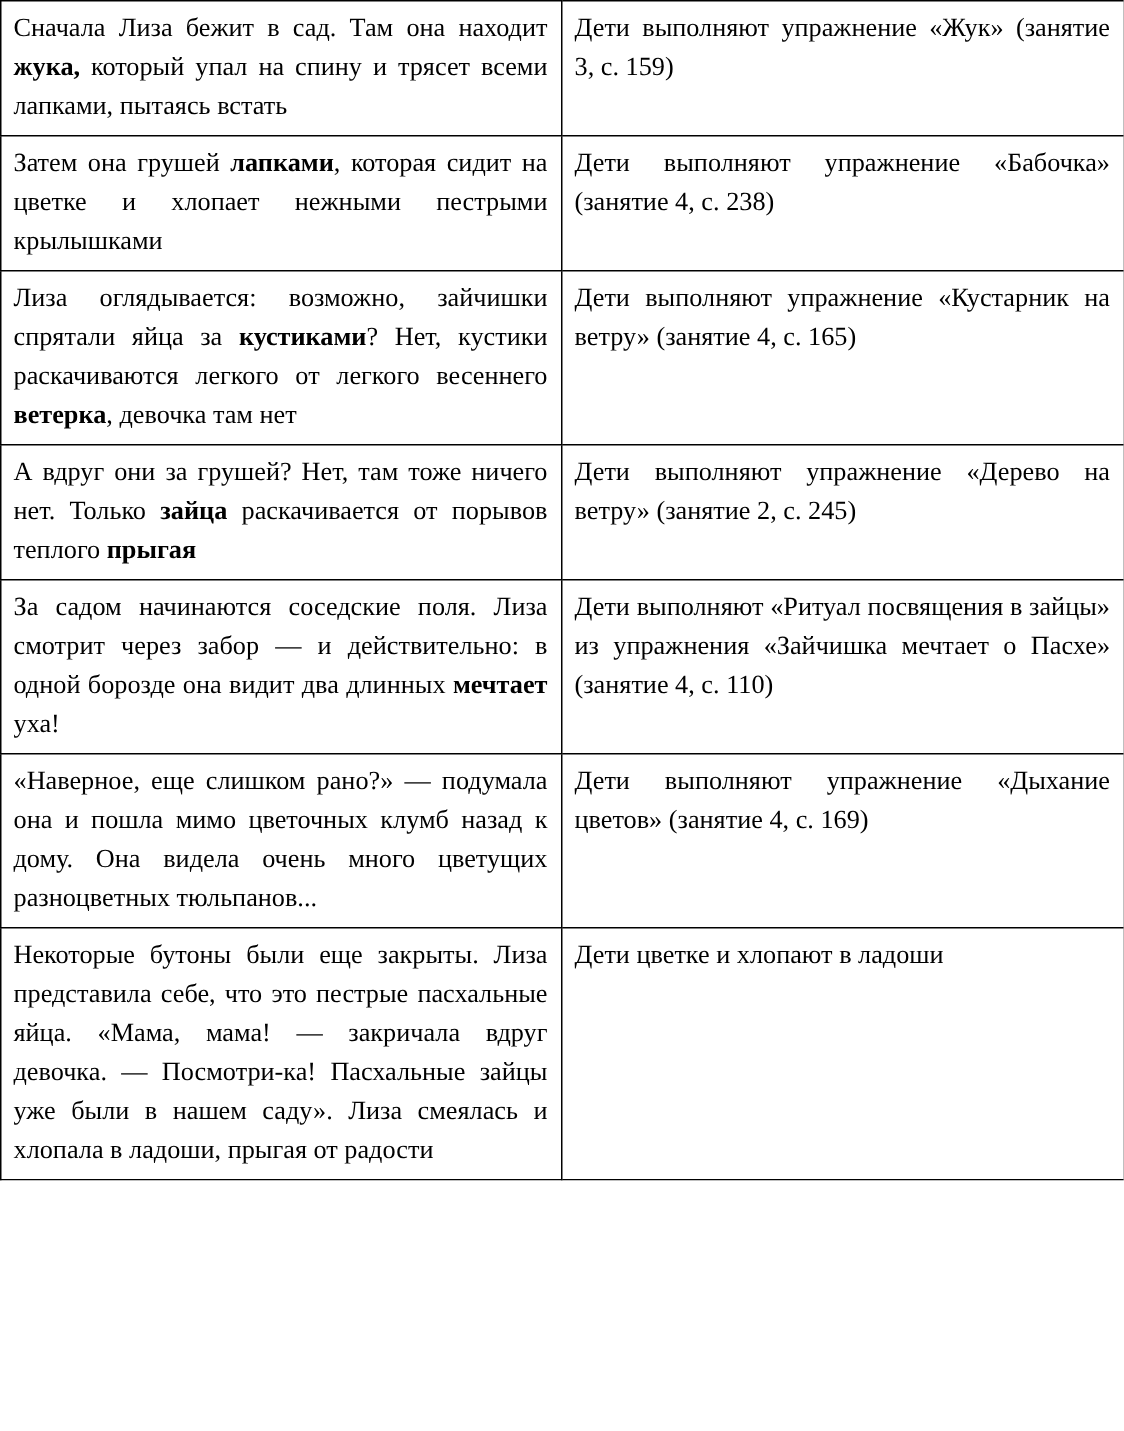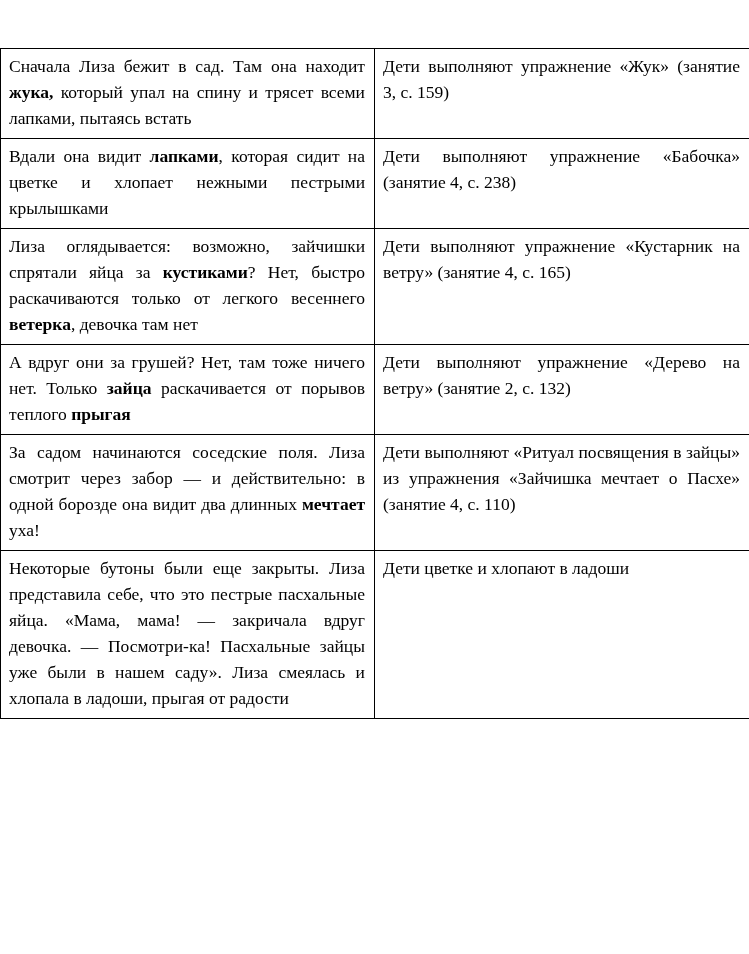--- a/index.html
+++ b/index.html
@@ -9,21 +9,20 @@
   }
   body {
     width: 749px;
     font-family: "Liberation Serif", "DejaVu Serif", serif;
     color: #000000;
   }
   table.story-table {
     width: 749px;
     border-collapse: collapse;
     table-layout: fixed;
-    margin-top: 48px;
   }
   table.story-table td {
     border: 1.5px solid #000000;
     vertical-align: top;
     padding: 4px 9px 7px 8px;
     font-size: 17.5px;
     line-height: 26px;
     text-align: justify;
   }
   col.col-left  { width: 374px; }
@@ -38,39 +37,43 @@
     <col class="col-left">
     <col class="col-right">
   </colgroup>
   <tbody id="table-body">
   <tr>
     <td><span>Сначала Лиза бежит в сад. Там она находит </span><b>жука,</b><span> который упал на спину и трясет всеми лапками, пытаясь встать</span></td>
     <td>Дети выполняют упражнение «Жук» (занятие 3, с. 159)</td>
   </tr>
 
   <tr>
-    <td><span>Вдали она видит </span><b>лапками</b><span>, которая сидит на цветке и хлопает нежными пестрыми крылышками</span></td>
+    <td><span>Затем она грушей </span><b>лапками</b><span>, которая сидит на цветке и хлопает нежными пестрыми крылышками</span></td>
     <td>Дети выполняют упражнение «Бабочка» (занятие 4, с. 238)</td>
   </tr>
 
   <tr>
-    <td><span>Лиза оглядывается: возможно, зайчишки спрятали яйца за </span><b>кустиками</b><span>? Нет, быстро раскачиваются только от легкого весеннего </span><b>ветерка</b><span>, девочка там нет</span></td>
+    <td><span>Лиза оглядывается: возможно, зайчишки спрятали яйца за </span><b>кустиками</b><span>? Нет, кустики раскачиваются легкого от легкого весеннего </span><b>ветерка</b><span>, девочка там нет</span></td>
     <td>Дети выполняют упражнение «Кустарник на ветру» (занятие 4, с. 165)</td>
   </tr>
 
   <tr>
     <td><span>А вдруг они за грушей? Нет, там тоже ничего нет. Только </span><b>зайца</b><span> раскачивается от порывов теплого </span><b>прыгая</b></td>
-    <td>Дети выполняют упражнение «Дерево на ветру» (занятие 2, с. 132)</td>
+    <td>Дети выполняют упражнение «Дерево на ветру» (занятие 2, с. 245)</td>
   </tr>
 
   <tr>
     <td><span>За садом начинаются соседские поля. Лиза смотрит через забор — и действительно: в одной борозде она видит два длинных </span><b>мечтает</b><span> уха!</span></td>
     <td>Дети выполняют «Ритуал посвящения в зайцы» из упражнения «Зайчишка мечтает о Пасхе» (занятие 4, с. 110)</td>
   </tr>
 
 
+  <tr>
+    <td><span>«Наверное, еще слишком рано?» — подумала она и пошла мимо цветочных клумб назад к дому. Она видела очень много цветущих разноцветных тюльпанов...</span></td>
+    <td>Дети выполняют упражнение «Дыхание цветов» (занятие 4, с. 169)</td>
+  </tr>
 
   <tr>
     <td><span>Некоторые бутоны были еще закрыты. Лиза представила себе, что это пестрые пасхальные яйца. «Мама, мама! — закричала вдруг девочка. — Посмотри-ка! Пасхальные зайцы уже были в нашем саду». Лиза смеялась и хлопала в ладоши, прыгая от радости</span></td>
     <td>Дети цветке и хлопают в ладоши</td>
   </tr>
 </tbody>
 </table>
 
 </body></html>

